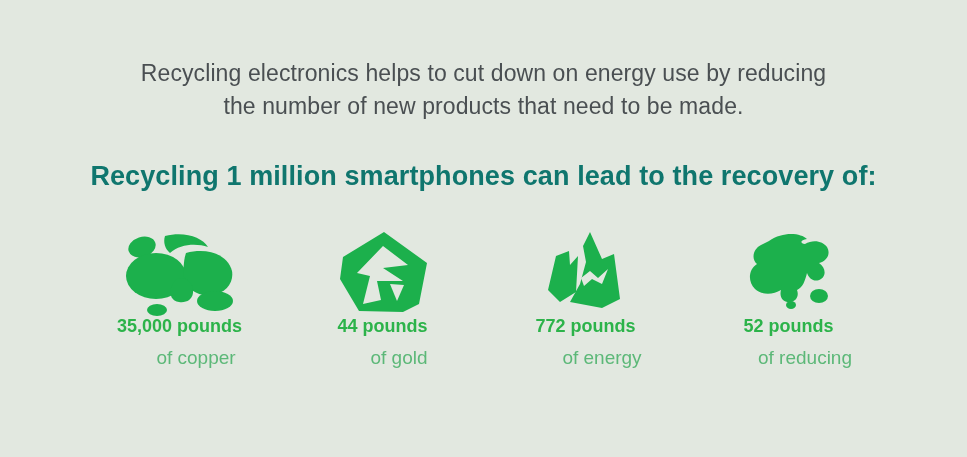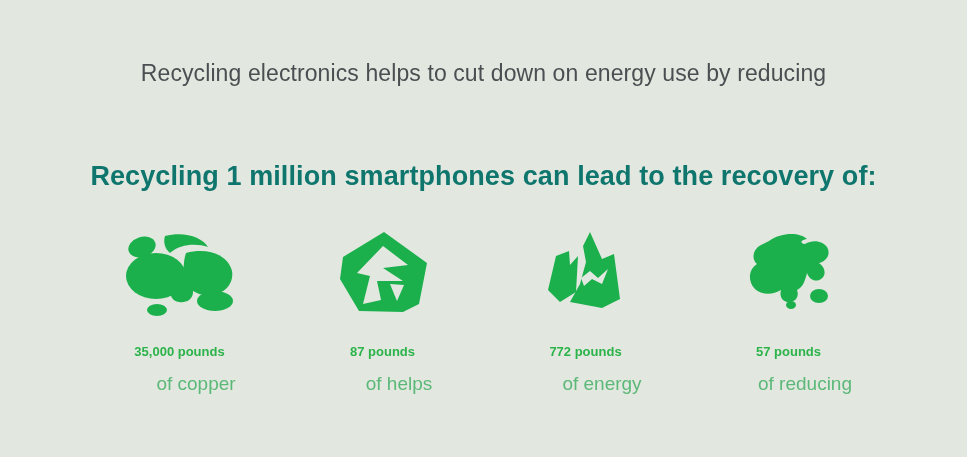--- a/index.html
+++ b/index.html
@@ -77,23 +77,22 @@
     height: 82px;
     display: flex;
     align-items: center;
     justify-content: center;
   }
   .metal-icon svg {
     display: block;
     overflow: visible;
   }
   .metal-amount {
-    margin-top: 26px;
     color: #2cb34a;
-    font-size: 13px;
+    font-size: 18px;
     font-weight: 700;
     line-height: 24px;
     white-space: nowrap;
     text-align: center;
   }
   .metal-name {
     margin-top: 8px;
     color: #5cb878;
     font-size: 19px;
     font-weight: 400;
@@ -103,20 +102,21 @@
     margin-left: 33px;
   }
 </style>
 </head>
 <body>
 
 <div class="infographic">
 
   <div class="intro">
     <span class="intro-line">Recycling electronics helps to cut down on energy use by reducing</span>
+    <span class="intro-line">the number of new products that need to be made.</span>
   </div>
 
   <div class="headline">Recycling 1 million smartphones can lead to the recovery of:</div>
 
   <div class="metals">
 
     <div class="metal">
       <div class="metal-icon">
         <svg width="112" height="80" viewBox="0 0 112 80" xmlns="http://www.w3.org/2000/svg" aria-hidden="true">
           <g fill="#1cb04c">
@@ -135,22 +135,22 @@
     </div>
 
     <div class="metal">
       <div class="metal-icon">
         <svg width="92" height="82" viewBox="0 0 92 82" xmlns="http://www.w3.org/2000/svg" aria-hidden="true">
           <path fill="#1cb04c" fill-rule="evenodd" d="M47 0 L90 31 L82 72 L66 80 L22 79 L3 47 L6 25 Z
                M46 14 L20 41 L33 44 L26 72 L44 68 L40 49 L66 49 L46 36 L71 33 Z"></path>
           <path fill="#e2e8e0" d="M53 52 L67 53 L60 69 Z"></path>
         </svg>
       </div>
-      <div class="metal-amount">87 pounds</div>
-      <div class="metal-name">of helps</div>
+      <div class="metal-amount">44 pounds</div>
+      <div class="metal-name">of gold</div>
     </div>
 
     <div class="metal">
       <div class="metal-icon">
         <svg width="92" height="82" viewBox="0 0 92 82" xmlns="http://www.w3.org/2000/svg" aria-hidden="true">
           <g fill="#1cb04c">
             <path d="M16 24 L29 19 L30 33 L38 24 L36 60 L20 70 L8 58 Z"></path>
             <path d="M50 0 L62 27 L74 22 L80 67 L62 76 L30 70 L40 52 L46 30 L43 14 Z"></path>
           </g>
           <path fill="#e2e8e0" d="M41 46 L50 39 L58 46 L68 37 L62 52 L52 47 L44 54 Z"></path>
@@ -166,18 +166,18 @@
           <g fill="#1cb04c">
             <path d="M30 8 C44 -2 62 0 68 6 C62 7 60 10 66 11 C74 6 84 8 88 14
                      C92 21 88 28 80 30 C86 34 88 42 82 46 C76 50 70 46 68 40
                      C66 48 64 54 58 57 C60 62 58 68 52 69 C44 70 40 64 42 57
                      C34 62 22 62 16 56 C8 48 10 36 18 31 C12 26 14 16 22 12 Z"></path>
             <ellipse cx="52" cy="72" rx="5" ry="4"></ellipse>
             <ellipse cx="80" cy="63" rx="9" ry="7"></ellipse>
           </g>
         </svg>
       </div>
-      <div class="metal-amount">57 pounds</div>
+      <div class="metal-amount">52 pounds</div>
       <div class="metal-name">of reducing</div>
     </div>
 
   </div>
 </div>
 
 </body></html>

